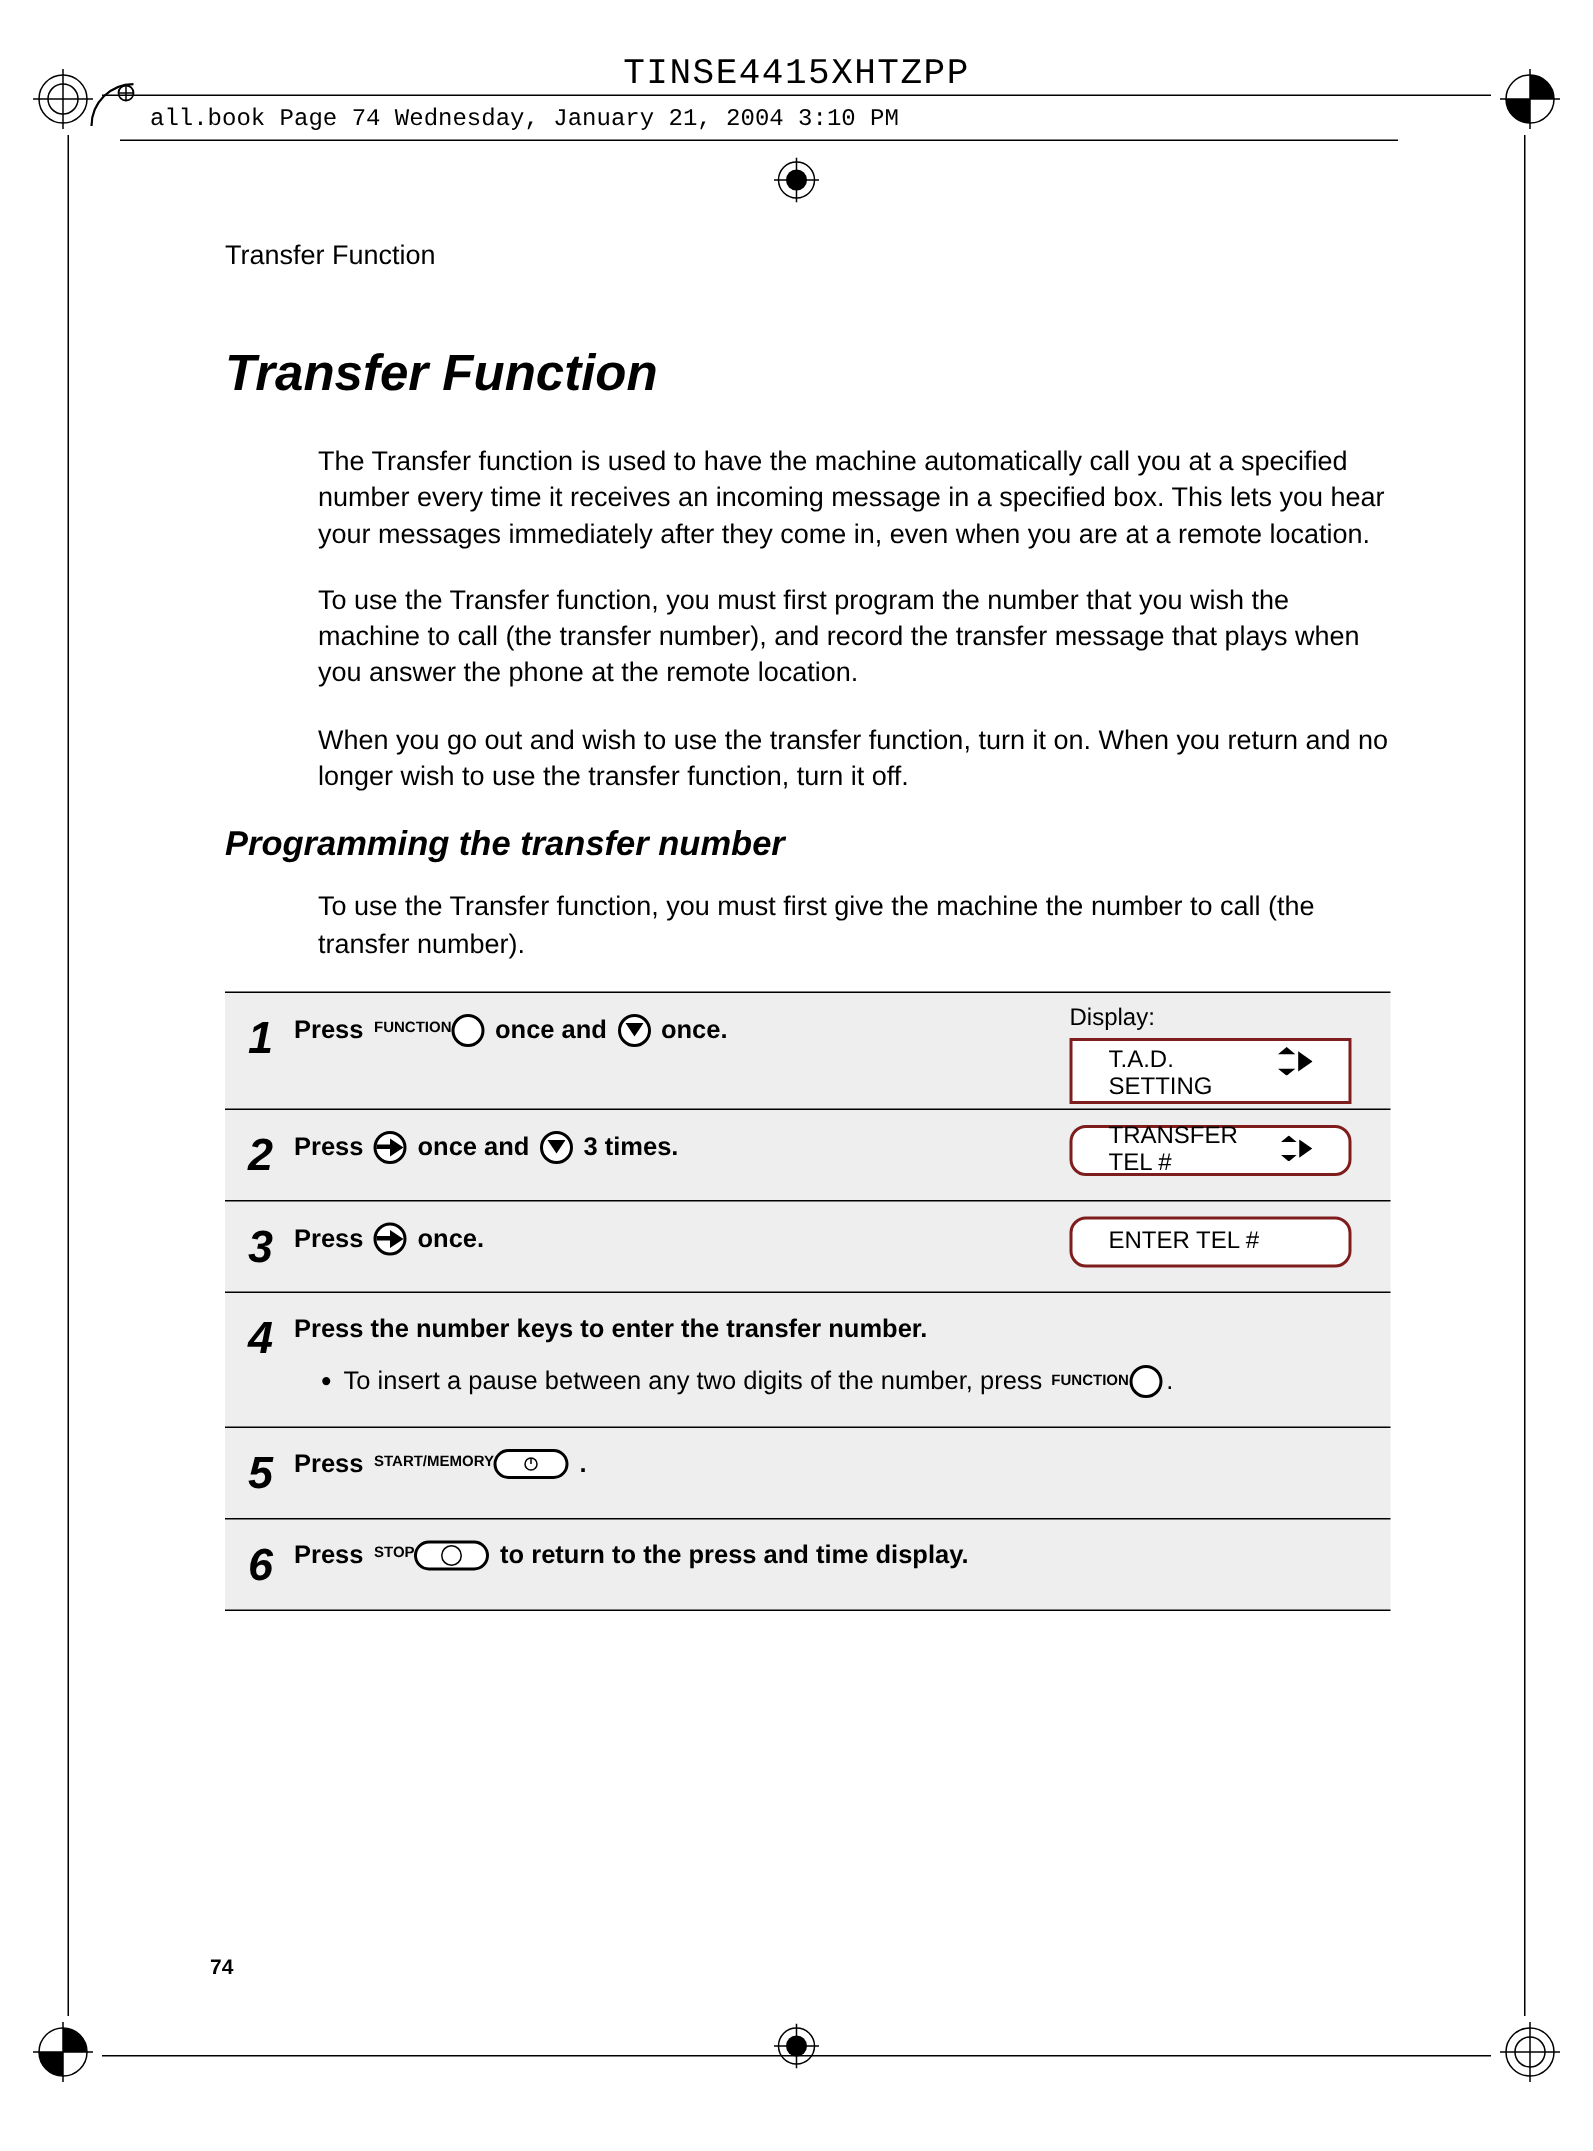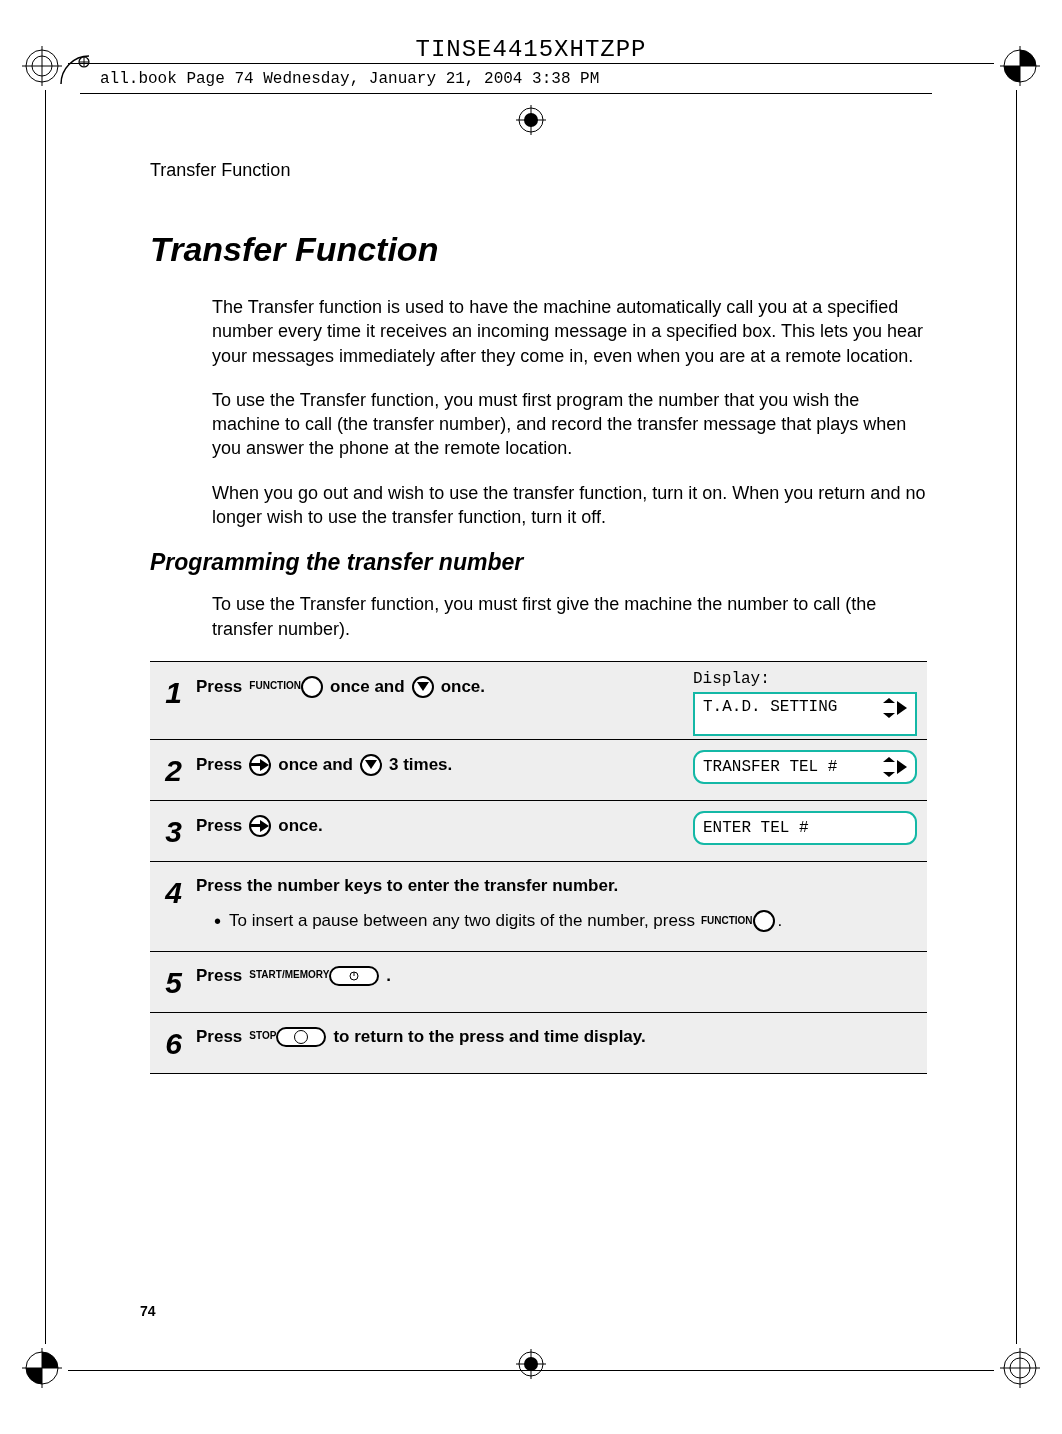--- a/index.html
+++ b/index.html
@@ -24,23 +24,23 @@
     .step { display: flex; align-items: flex-start; padding: 14px 8px 14px 0; border-bottom: 1px solid #000; position: relative; }
     .step:last-child { border-bottom: none; }
     .step-num { font-size: 30px; font-weight: bold; font-style: italic; width: 46px; text-align: right; padding-right: 14px; flex-shrink: 0; line-height: 1; padding-top: 2px; }
     .step-body { flex: 1; font-size: 17px; }
     .step-line { display: flex; align-items: center; flex-wrap: wrap; gap: 4px; }
     .step-bold { font-weight: bold; }
     .btn-icon { display: inline-flex; flex-direction: row; align-items: center; vertical-align: middle; margin: 0 3px; }
     .btn-label { font-size: 10px; font-weight: bold; font-family: Arial, sans-serif; margin-bottom: 1px; line-height: 1; }
     .btn-circle { width: 22px; height: 22px; border: 2px solid #000; border-radius: 50%; display: flex; align-items: center; justify-content: center; background: #fff; }
     .btn-oval { width: 50px; height: 20px; border: 2px solid #000; border-radius: 10px; background: #fff; display: flex; align-items: center; justify-content: center; }
-    .display-col { position: absolute; right: 10px; top: 8px; width: 224px; font-family: Liberation Mono, monospace; }
+    .display-col { position: absolute; right: 26px; top: 8px; width: 188px; }
     .display-label { font-size: 16px; margin-bottom: 4px; }
-    .display-box { border: 2px solid #14b8a6; background: #fff; padding: 4px 8px; font-size: 16px; height: 44px; display: flex; align-items: flex-start; justify-content: space-between; }
+    .display-box { border: 2px solid #7f1d1d; background: #fff; padding: 4px 24px; font-size: 16px; height: 44px; display: flex; align-items: flex-start; justify-content: space-between; }
     .display-box-short { height: 34px; align-items: center; border-radius: 11px; }
     .arrows-icon { width: 24px; height: 20px; }
     .bullet { margin-left: 18px; margin-top: 14px; display: flex; align-items: center; font-size: 17px; }
     .bullet::before { content: "•"; margin-right: 8px; font-size: 20px; }
     .page-num { position: absolute; bottom: 115px; left: 140px; font-size: 14px; font-weight: bold; }
     .arrow-down { width: 0; height: 0; border-left: 6px solid transparent; border-right: 6px solid transparent; border-top: 9px solid #000; }
     .arrow-right-tri { width: 0; height: 0; border-top: 6px solid transparent; border-bottom: 6px solid transparent; border-left: 9px solid #000; }
     .arrow-horiz-line { width: 14px; height: 3px; background: #000; }
     .bubble-circle { width: 14px; height: 14px; border: 1.5px solid #000; border-radius: 50%; position: relative; }
   </style>
@@ -105,21 +105,21 @@
 <div style="position:absolute; top:90px; bottom:90px; right:45px; border-left:1px solid #000;"></div>
 
 <div class="header-code">TINSE4415XHTZPP</div>
 
 <div class="book-info-arc"><svg viewBox="0 0 30 30">
       <path d="M1 29 A28 28 0 0 1 29 1" fill="none" stroke="#000" stroke-width="1.5"></path>
       <circle cx="24" cy="7" r="5" fill="none" stroke="#000" stroke-width="1.2"></circle>
       <line x1="24" y1="2" x2="24" y2="12" stroke="#000" stroke-width="1"></line>
       <line x1="19" y1="7" x2="29" y2="7" stroke="#000" stroke-width="1"></line>
     </svg></div>
-<div class="book-info">all.book  Page 74  Wednesday, January 21, 2004  3:38 PM</div>
+<div class="book-info">all.book  Page 74  Wednesday, January 21, 2004  3:10 PM</div>
 <div class="book-info-line"></div>
 
 <div class="running-header">Transfer Function</div>
 
 <div class="content">
   <h1>Transfer Function</h1>
   <p class="body-text">The Transfer function is used to have the machine automatically call you at a specified number every time it receives an incoming message in a specified box. This lets you hear your messages immediately after they come in, even when you are at a remote location.</p>
   <p class="body-text">To use the Transfer function, you must first program the number that you wish the machine to call (the transfer number), and record the transfer message that plays when you answer the phone at the remote location.</p>
   <p class="body-text">When you go out and wish to use the transfer function, turn it on. When you return and no longer wish to use the transfer function, turn it off.</p>
   <h2>Programming the transfer number</h2>

